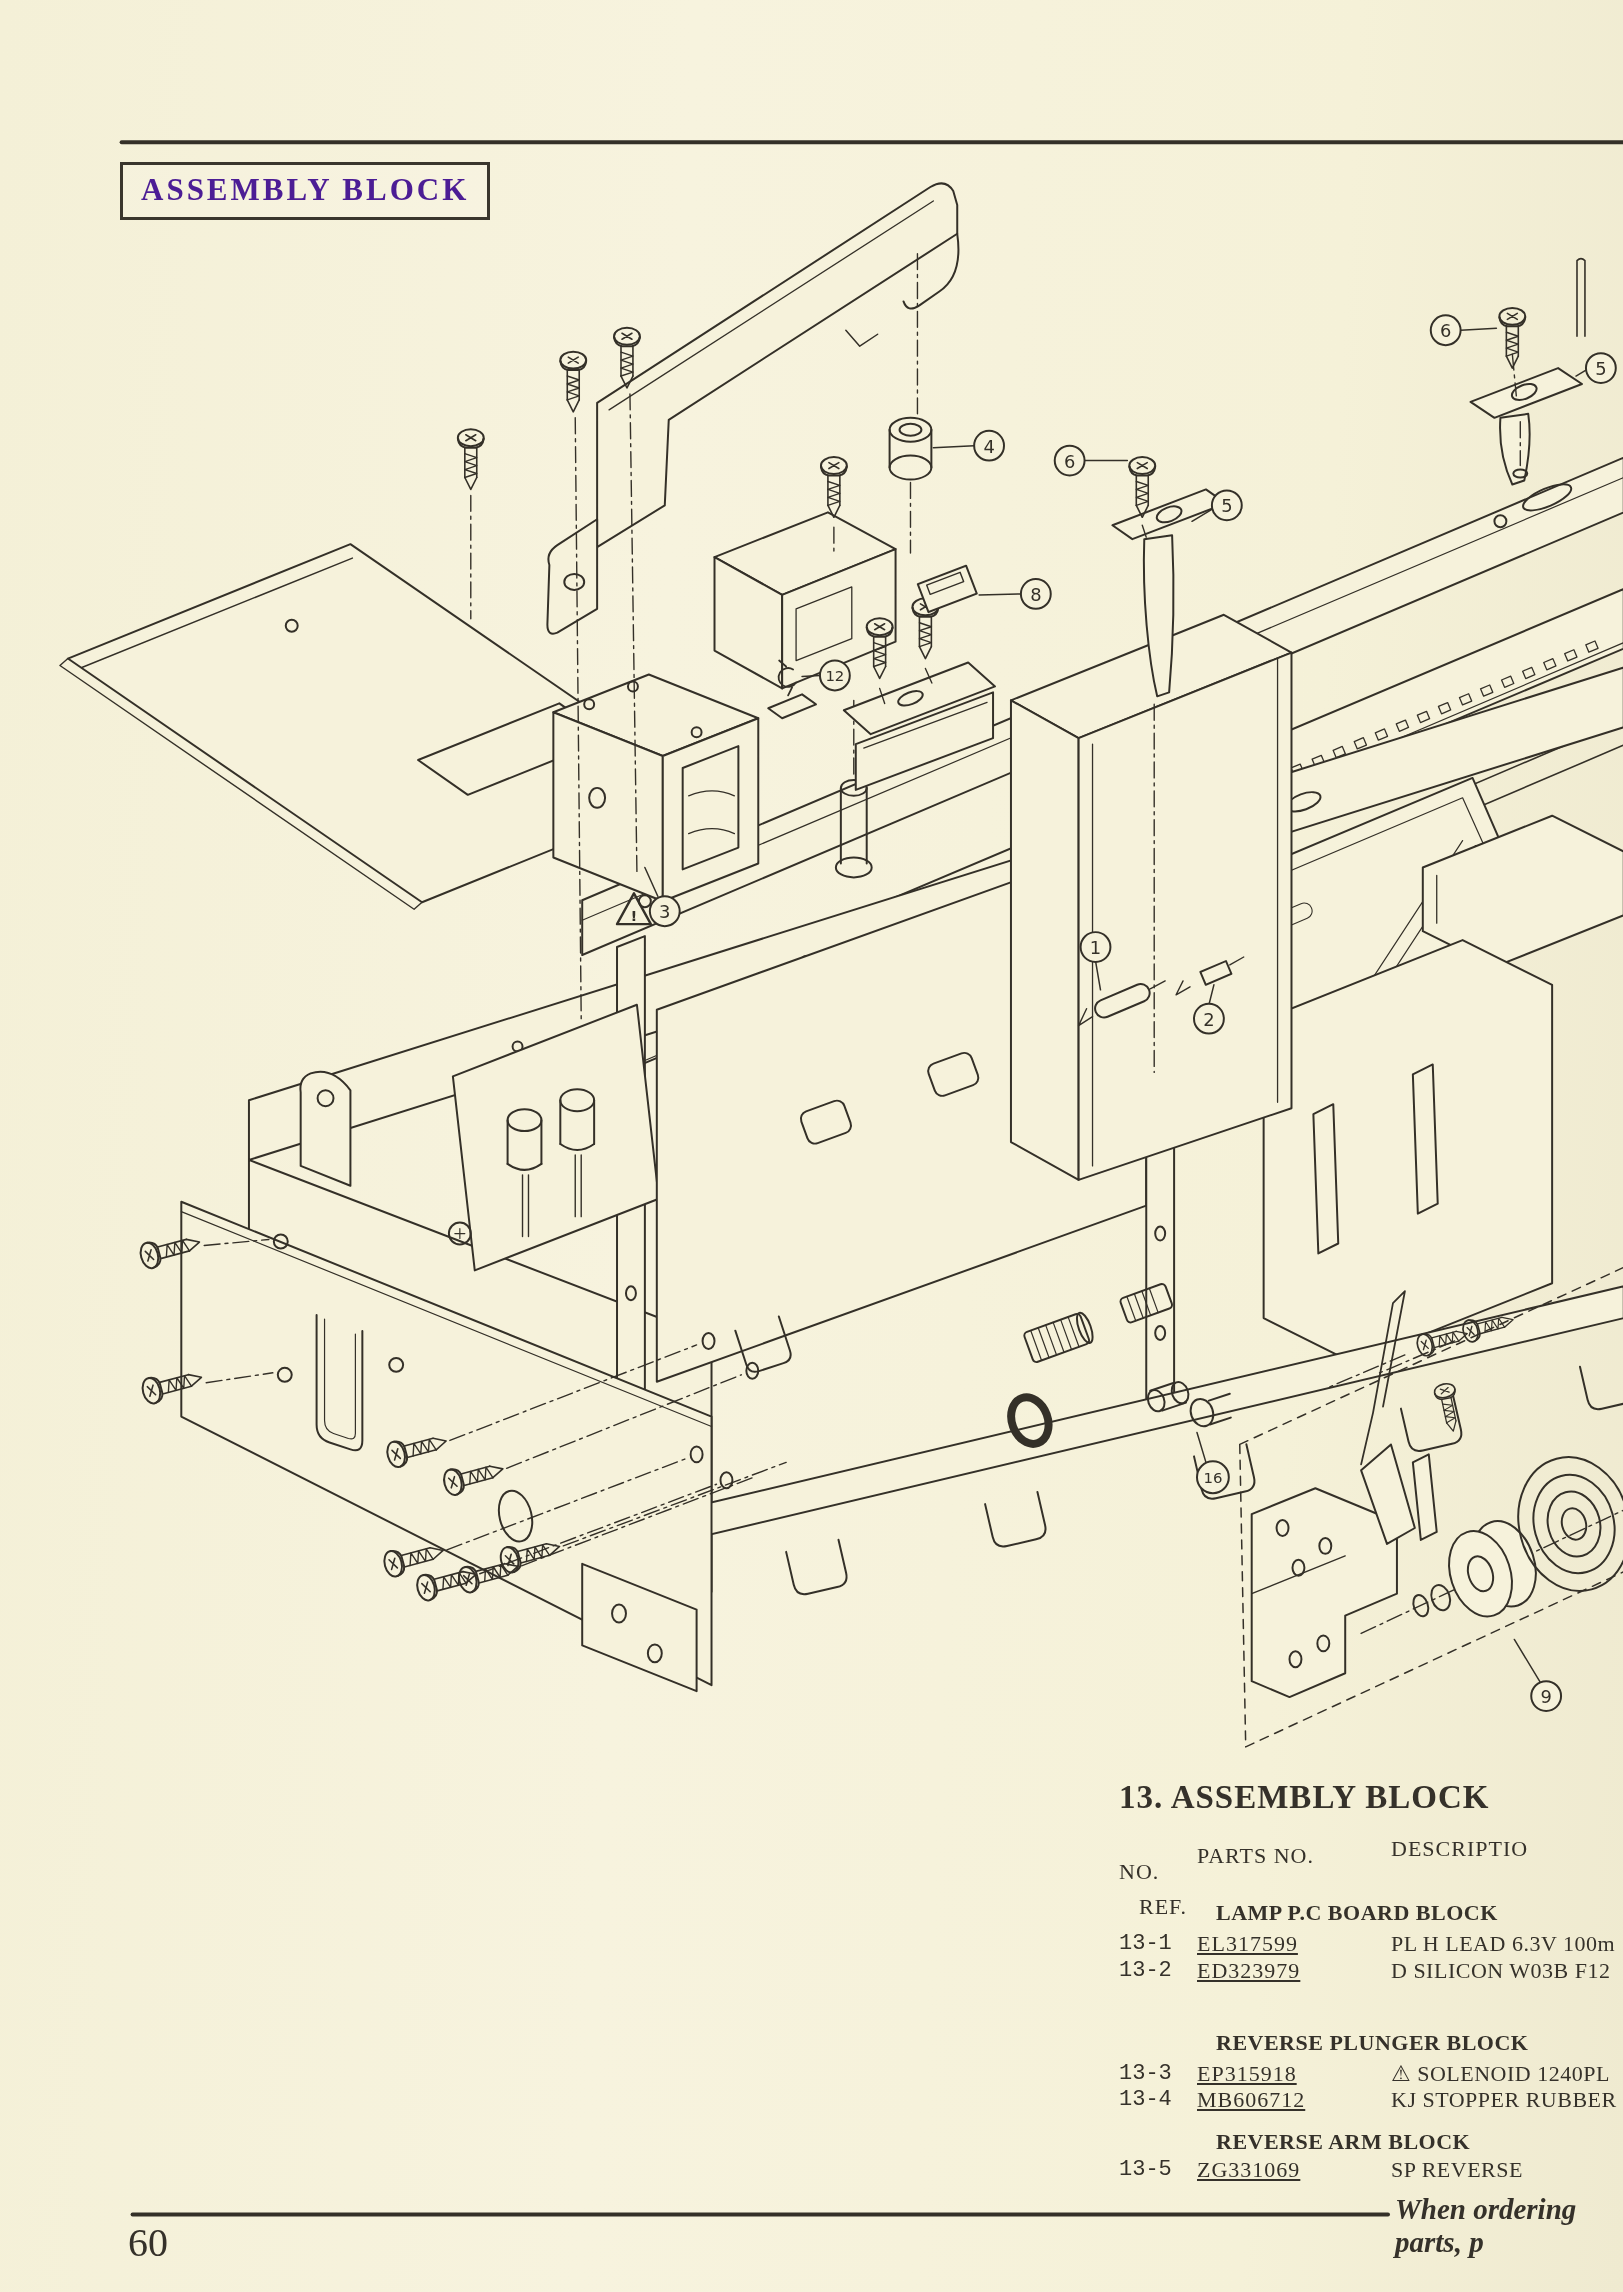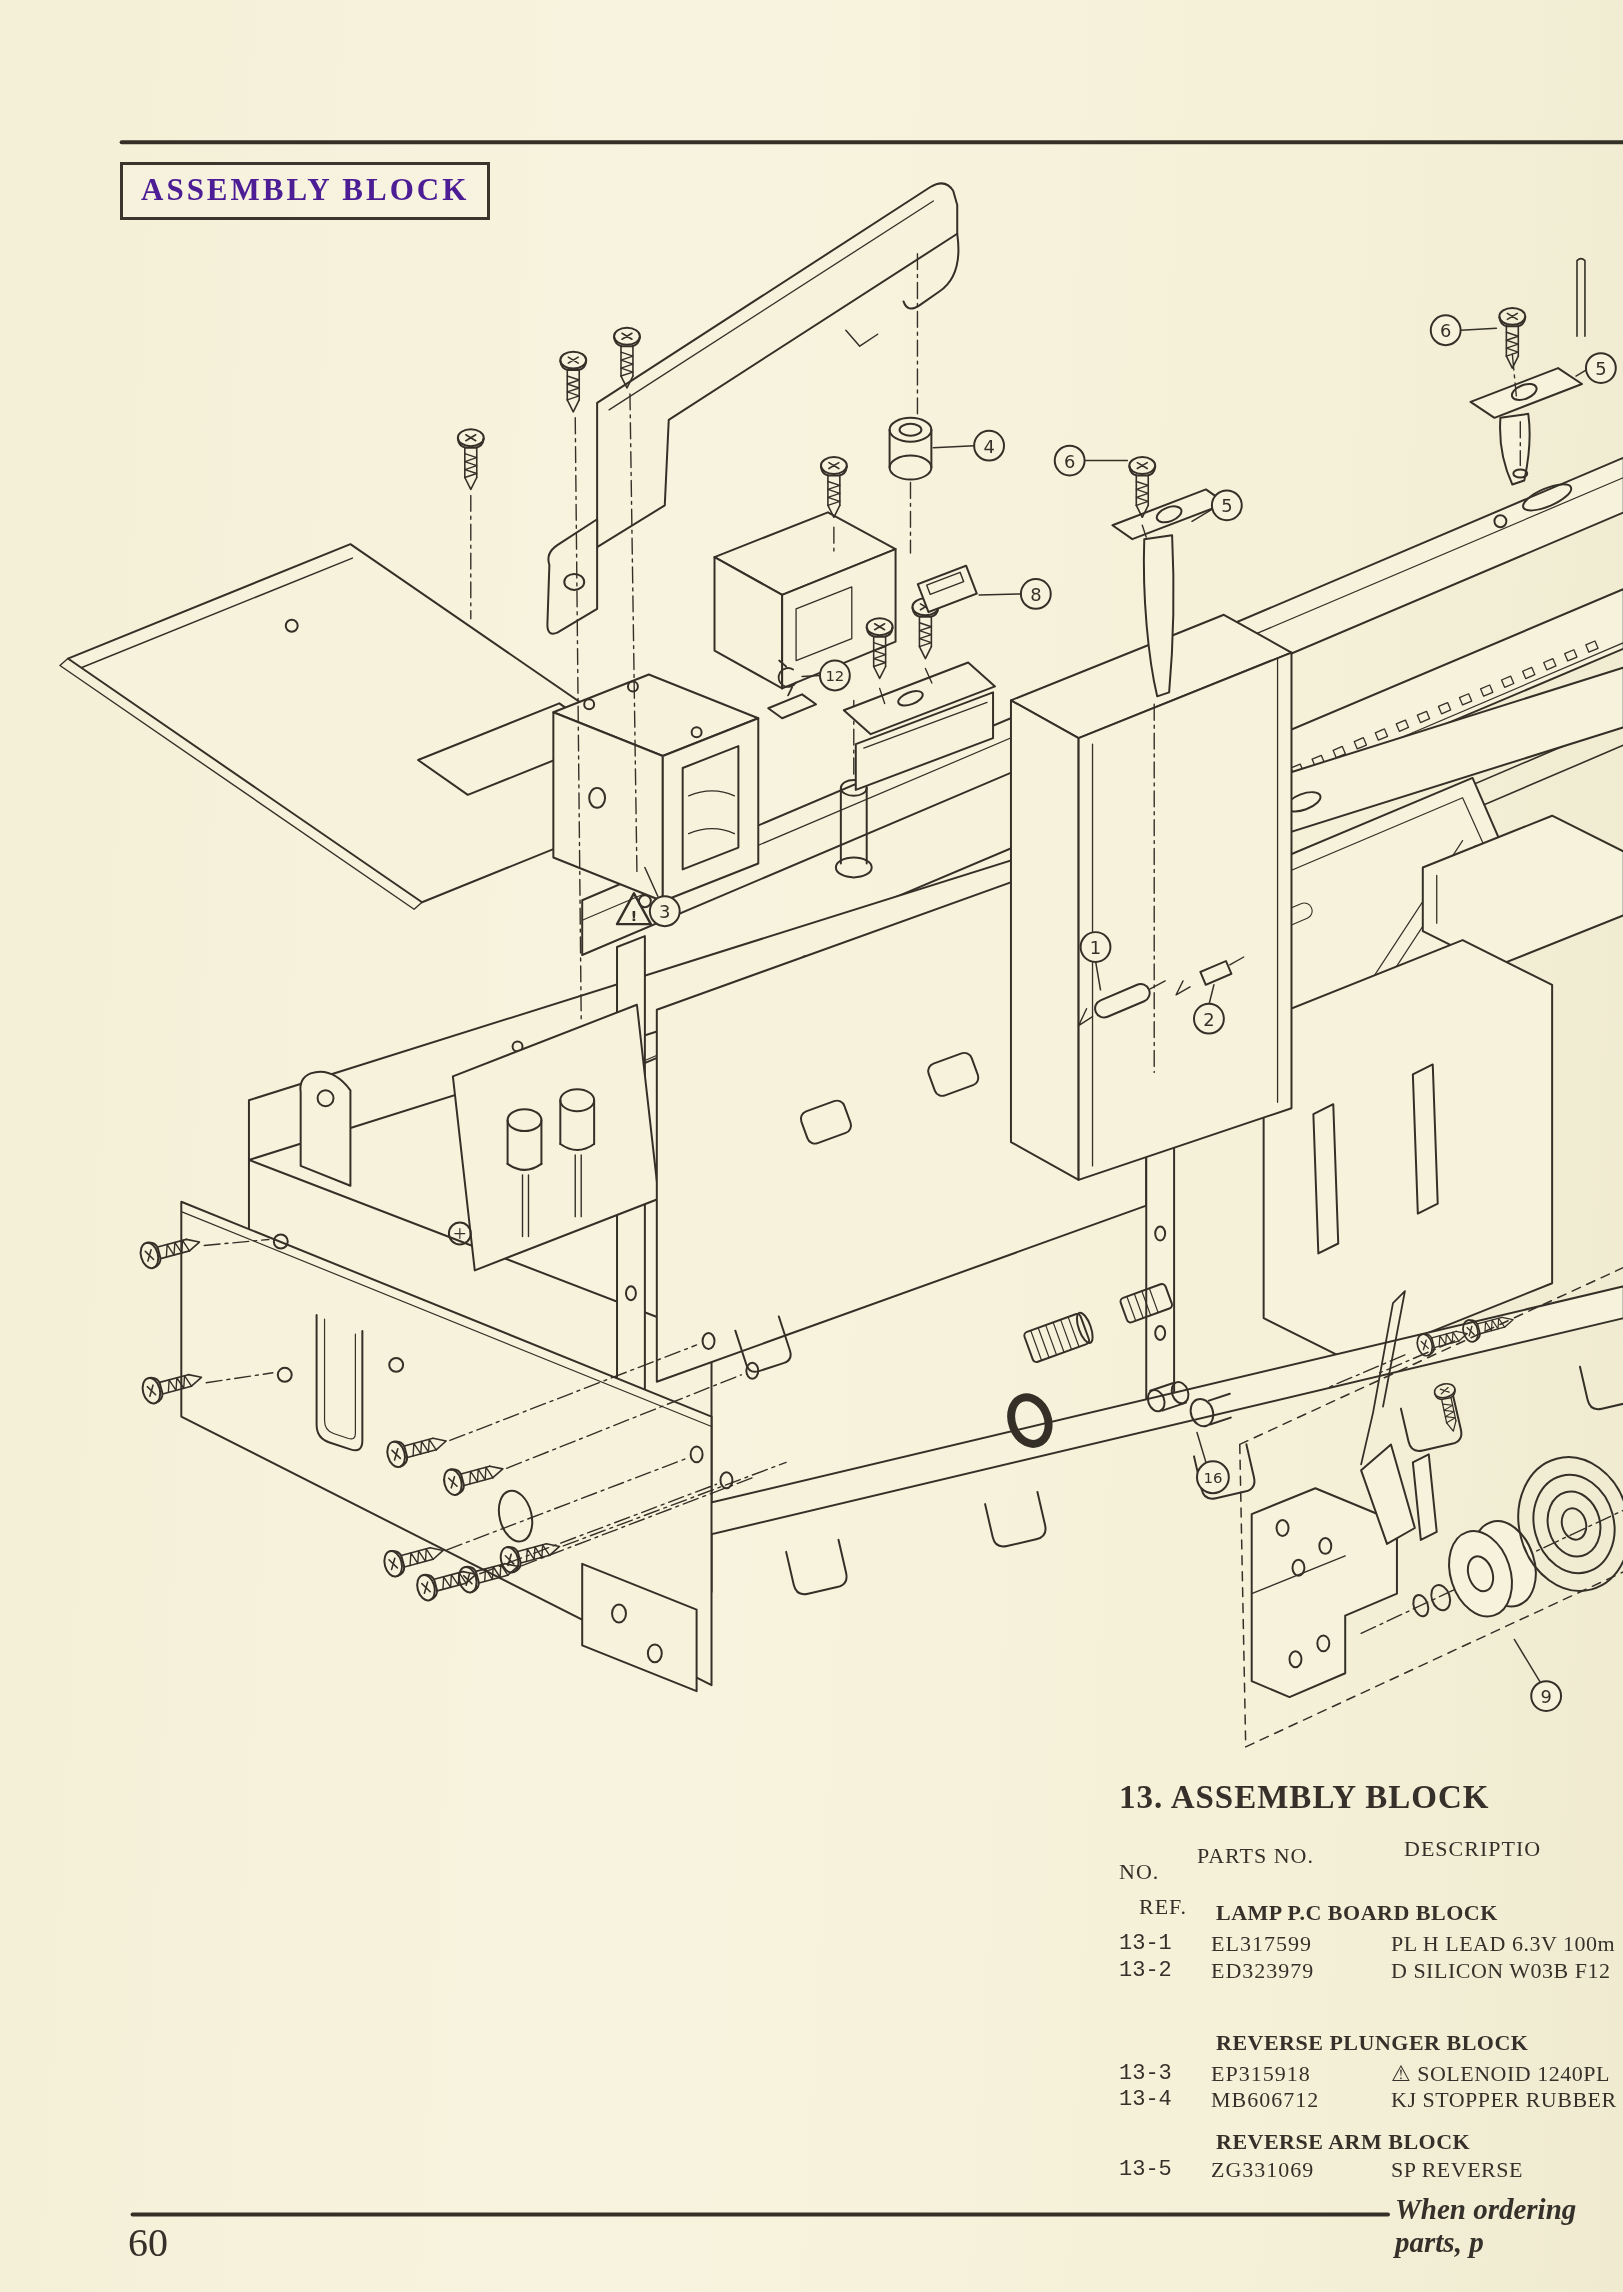--- a/index.html
+++ b/index.html
@@ -10,21 +10,21 @@
   }
   #diagram-svg{position:absolute;left:0;top:0;}
   .abs{position:absolute;}
   #assembly-label{
     left:120px;top:162px;border:3px solid #3a362d;padding:7px 18px 9px 18px;
     font-size:31px;font-weight:bold;letter-spacing:3px;color:#4c1d95;background:rgba(255,255,255,0.12);
   }
   #section-title{left:1119px;top:1779px;font-size:33px;font-weight:bold;letter-spacing:1px;}
   .tbl-line{position:absolute;font-size:22px;white-space:nowrap;}
   .tbl-line .c-ref{position:absolute;left:0;font-family:Liberation Mono, monospace;}
-  .tbl-line .c-parts{position:absolute;left:92px;letter-spacing:1px;}
+  .tbl-line .c-parts{position:absolute;left:78px;letter-spacing:1px;text-decoration:underline;}
   .tbl-line .c-desc{position:absolute;left:272px;letter-spacing:0.5px;}
   .grp-title{font-weight:bold;letter-spacing:0.5px;margin-left:19px;}
   #footer-note{left:1395px;top:2193px;font-size:29px;font-weight:bold;font-style:italic;}
   #page-number{left:128px;top:2219px;font-size:40px;}
   .colhead{position:absolute;font-size:22px;letter-spacing:1px;}
 </style>
 </head>
 <body>
 
 <svg id="diagram-svg" width="1624" height="2292" viewBox="0 0 1632 2304" stroke="#343028" fill="none" stroke-width="2" stroke-linejoin="round" stroke-linecap="round">
@@ -427,21 +427,21 @@
 </svg>
 
 <div id="assembly-label" class="abs">ASSEMBLY BLOCK</div>
 
 <div>
   <div id="section-title" class="abs">13. ASSEMBLY BLOCK</div>
 
   <div class="colhead" style="left:1119px;top:1894px;margin-left:20px;">REF.</div>
   <div class="colhead" style="left:1119px;top:1859px;">NO.</div>
   <div class="colhead" style="left:1197px;top:1843px;">PARTS NO.</div>
-  <div class="colhead" style="left:1391px;top:1836px;margin-left:13px;">DESCRIPTIO</div>
+  <div class="colhead" style="left:1391px;top:1836px;">DESCRIPTIO</div>
 
   <div class="tbl-line grp-title" style="left:1197px;top:1900px;">LAMP P.C BOARD BLOCK</div>
   <div class="tbl-line" style="left:1119px;top:1931px;">
     <span class="c-ref">13-1</span>
     <span class="c-parts">EL317599</span>
     <span class="c-desc">PL H LEAD 6.3V 100m</span>
   </div>
   <div class="tbl-line" style="left:1119px;top:1958px;">
     <span class="c-ref">13-2</span>
     <span class="c-parts">ED323979</span>

